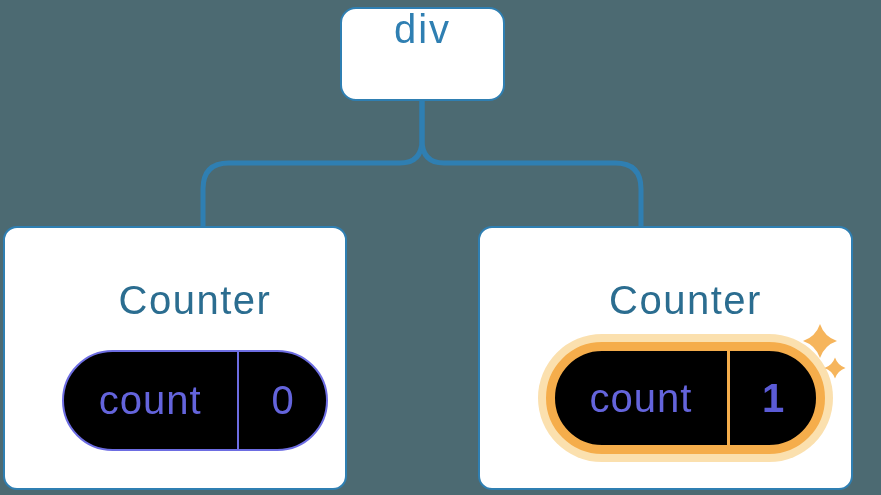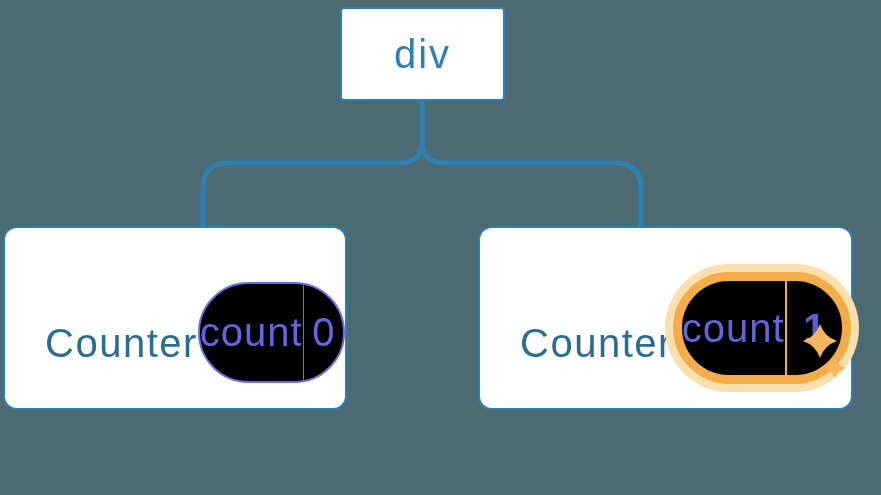--- a/index.html
+++ b/index.html
@@ -22,41 +22,41 @@
   }
   .node-box {
     position: absolute;
     left: 340px;
     top: 7px;
     width: 165px;
     height: 94px;
     box-sizing: border-box;
     background: #FFFFFF;
     border: 2.5px solid #2F7FB2;
-    border-radius: 4px;
+    border-radius: 16px;
     display: flex;
-    align-items: center;
+    align-items: flex-start;
     justify-content: center;
   }
   .node-label {
     color: #2F7FB2;
     font-size: 40px;
     letter-spacing: 2px;
     line-height: 1;
   }
   .card {
     position: absolute;
     top: 226px;
-    height: 184px;
+    height: 264px;
     box-sizing: border-box;
     background: #FFFFFF;
     border: 2.5px solid #2F7FB2;
     border-radius: 14px;
     display: flex;
-    flex-direction: row;
+    flex-direction: column;
     align-items: center;
     padding-left: 40px;
   }
   .card-left  { left: 3px;   width: 344px; }
   .card-right { left: 478px; width: 375px; }
   .card-title {
     margin-top: 50px;
     font-size: 40px;
     line-height: 44px;
     letter-spacing: 1.5px;

